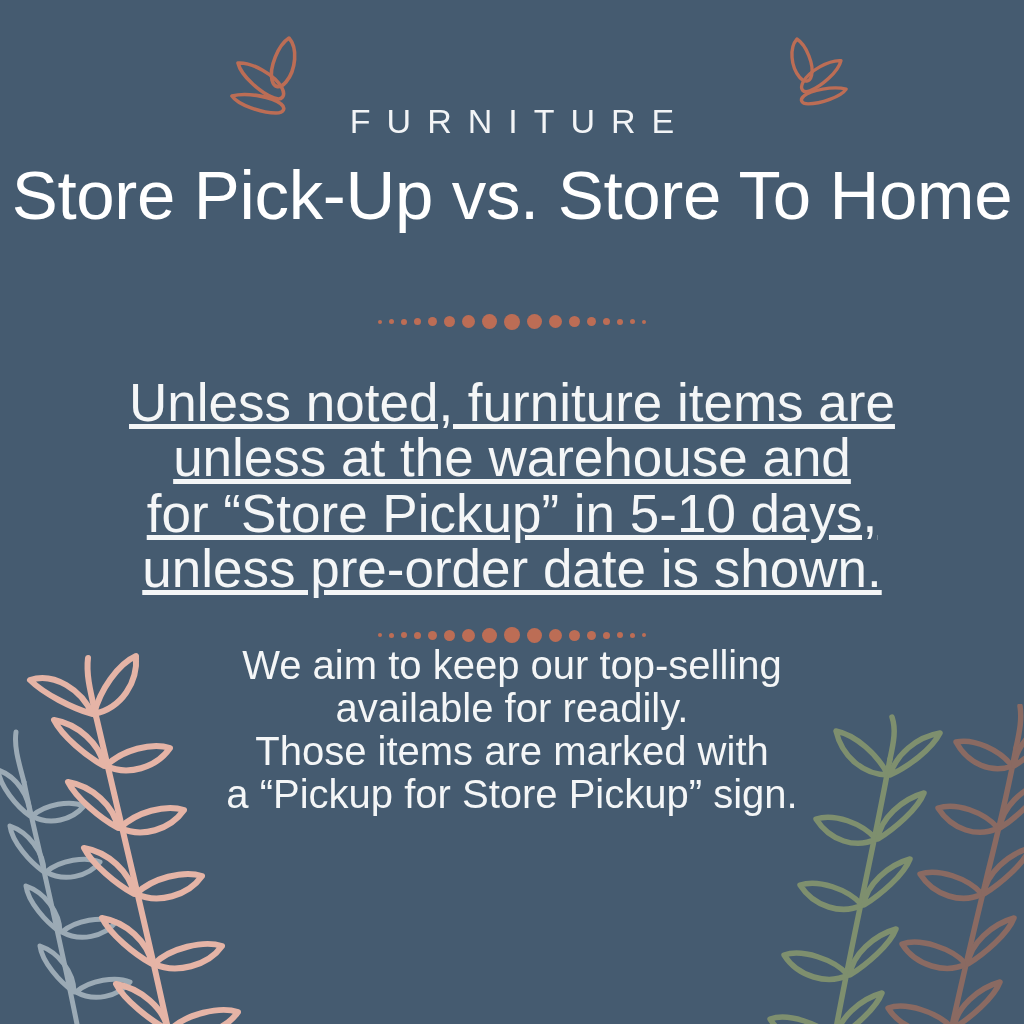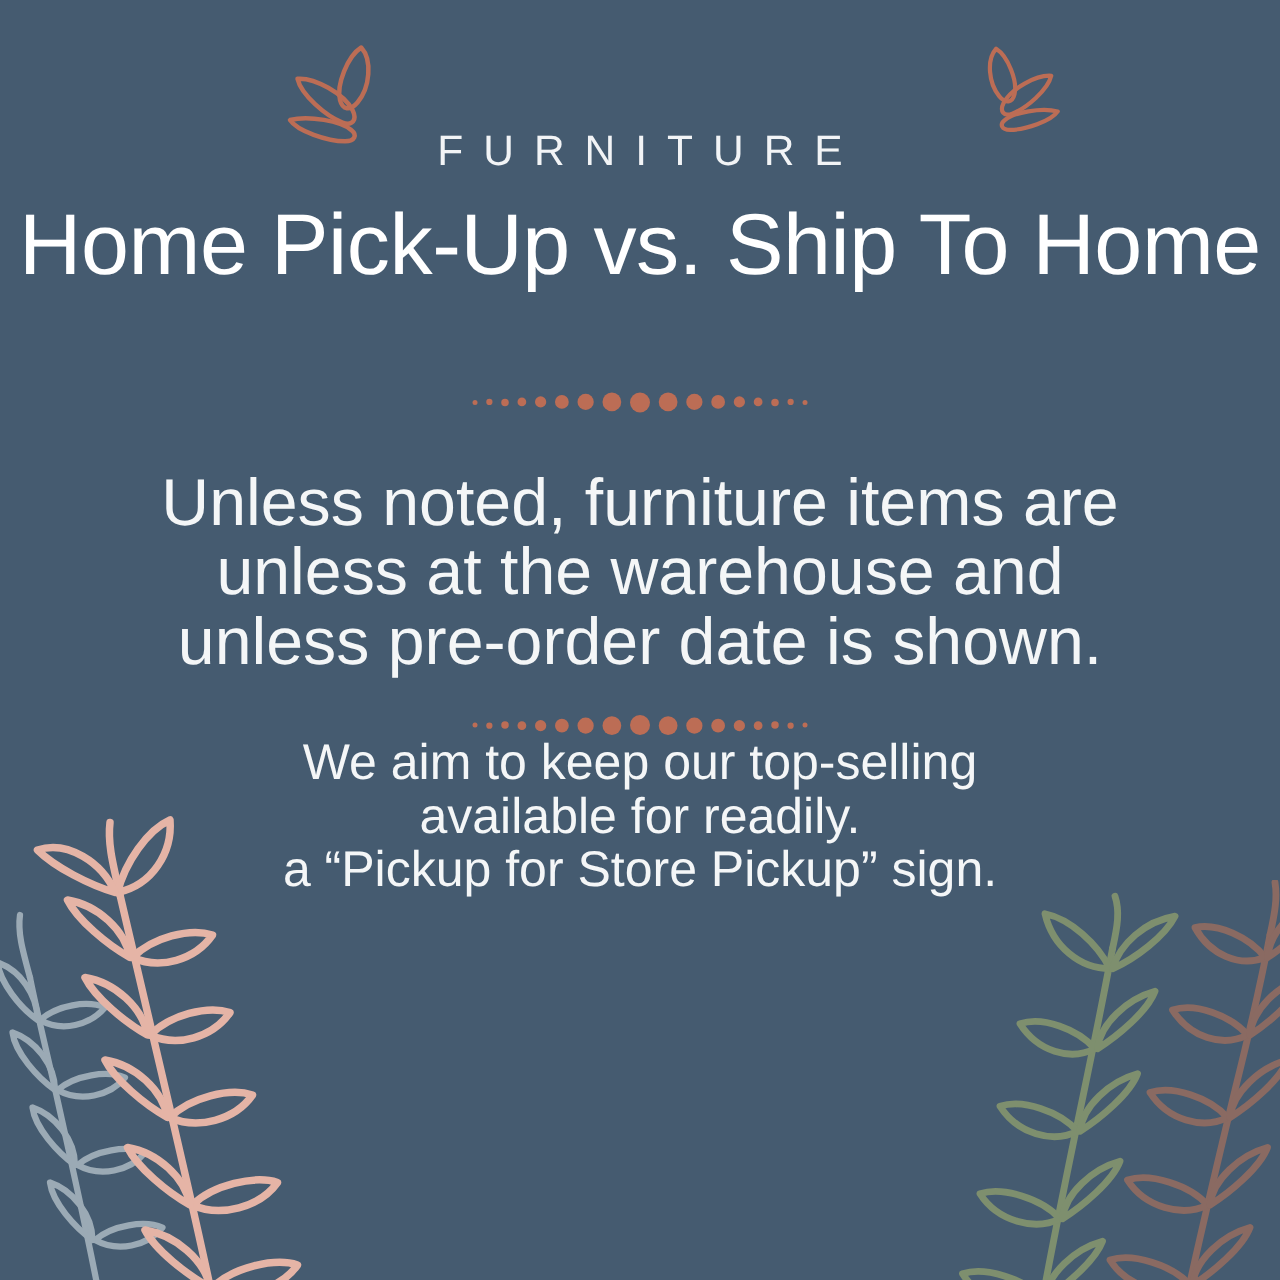--- a/index.html
+++ b/index.html
@@ -88,20 +88,21 @@
   .divider-2 { margin-top: 30px; }
 
   .para-main {
     margin-top: 44px;
     color: #f4f6f7;
     font-size: 53px;
     font-weight: 300;
     line-height: 1.045;
     text-align: center;
     white-space: nowrap;
+    text-decoration: underline;
   }
 
   .para-sub {
     color: #f4f6f7;
     font-size: 40px;
     font-weight: 300;
     line-height: 1.075;
     text-align: center;
     white-space: nowrap;
   }
@@ -199,21 +200,21 @@
       <path d="M118 268 C102 258 78 238 72 222 C94 228 116 248 118 268 Z"></path>
       <path d="M134 332 C148 316 180 306 198 312 C184 334 154 342 134 332 Z"></path>
       <path d="M132 332 C116 322 92 302 86 286 C108 292 130 312 132 332 Z"></path>
     </g>
   </svg>
 
   <div class="content">
 
     <div class="eyebrow">FURNITURE</div>
 
-    <h1 class="headline">Home Pick-Up vs. Ship To Home</h1>
+    <h1 class="headline">Store Pick-Up vs. Store To Home</h1>
 
     <div class="divider divider-1">
         <span class="dot" style="width: 4px; height: 4px; background: rgb(188, 109, 85);"></span>
         <span class="dot" style="width: 5px; height: 5px; background: rgb(188, 109, 85);"></span>
         <span class="dot" style="width: 6px; height: 6px; background: rgb(188, 109, 85);"></span>
         <span class="dot" style="width: 7px; height: 7px; background: rgb(188, 109, 85);"></span>
         <span class="dot" style="width: 9px; height: 9px; background: rgb(188, 109, 85);"></span>
         <span class="dot" style="width: 11px; height: 11px; background: rgb(188, 109, 85);"></span>
         <span class="dot" style="width: 13px; height: 13px; background: rgb(188, 109, 85);"></span>
         <span class="dot" style="width: 15px; height: 15px; background: rgb(188, 109, 85);"></span>
@@ -224,20 +225,21 @@
         <span class="dot" style="width: 9px; height: 9px; background: rgb(188, 109, 85);"></span>
         <span class="dot" style="width: 7px; height: 7px; background: rgb(188, 109, 85);"></span>
         <span class="dot" style="width: 6px; height: 6px; background: rgb(188, 109, 85);"></span>
         <span class="dot" style="width: 5px; height: 5px; background: rgb(188, 109, 85);"></span>
         <span class="dot" style="width: 4px; height: 4px; background: rgb(188, 109, 85);"></span>
       </div>
 
     <div class="para-main">
       <div>Unless noted, furniture items are</div>
       <div>unless at the warehouse and</div>
+      <div>for “Store Pickup” in 5-10 days,</div>
       <div>unless pre-order date is shown.</div>
     </div>
 
     <div class="divider divider-2">
         <span class="dot" style="width: 4px; height: 4px; background: rgb(188, 109, 85);"></span>
         <span class="dot" style="width: 5px; height: 5px; background: rgb(188, 109, 85);"></span>
         <span class="dot" style="width: 6px; height: 6px; background: rgb(188, 109, 85);"></span>
         <span class="dot" style="width: 7px; height: 7px; background: rgb(188, 109, 85);"></span>
         <span class="dot" style="width: 9px; height: 9px; background: rgb(188, 109, 85);"></span>
         <span class="dot" style="width: 11px; height: 11px; background: rgb(188, 109, 85);"></span>
@@ -250,17 +252,18 @@
         <span class="dot" style="width: 9px; height: 9px; background: rgb(188, 109, 85);"></span>
         <span class="dot" style="width: 7px; height: 7px; background: rgb(188, 109, 85);"></span>
         <span class="dot" style="width: 6px; height: 6px; background: rgb(188, 109, 85);"></span>
         <span class="dot" style="width: 5px; height: 5px; background: rgb(188, 109, 85);"></span>
         <span class="dot" style="width: 4px; height: 4px; background: rgb(188, 109, 85);"></span>
       </div>
 
     <div class="para-sub">
       <div>We aim to keep our top-selling</div>
       <div>available for readily.</div>
+      <div>Those items are marked with</div>
       <div>a “Pickup for Store Pickup” sign.</div>
     </div>
 
   </div>
 </div>
 
 </body></html>

